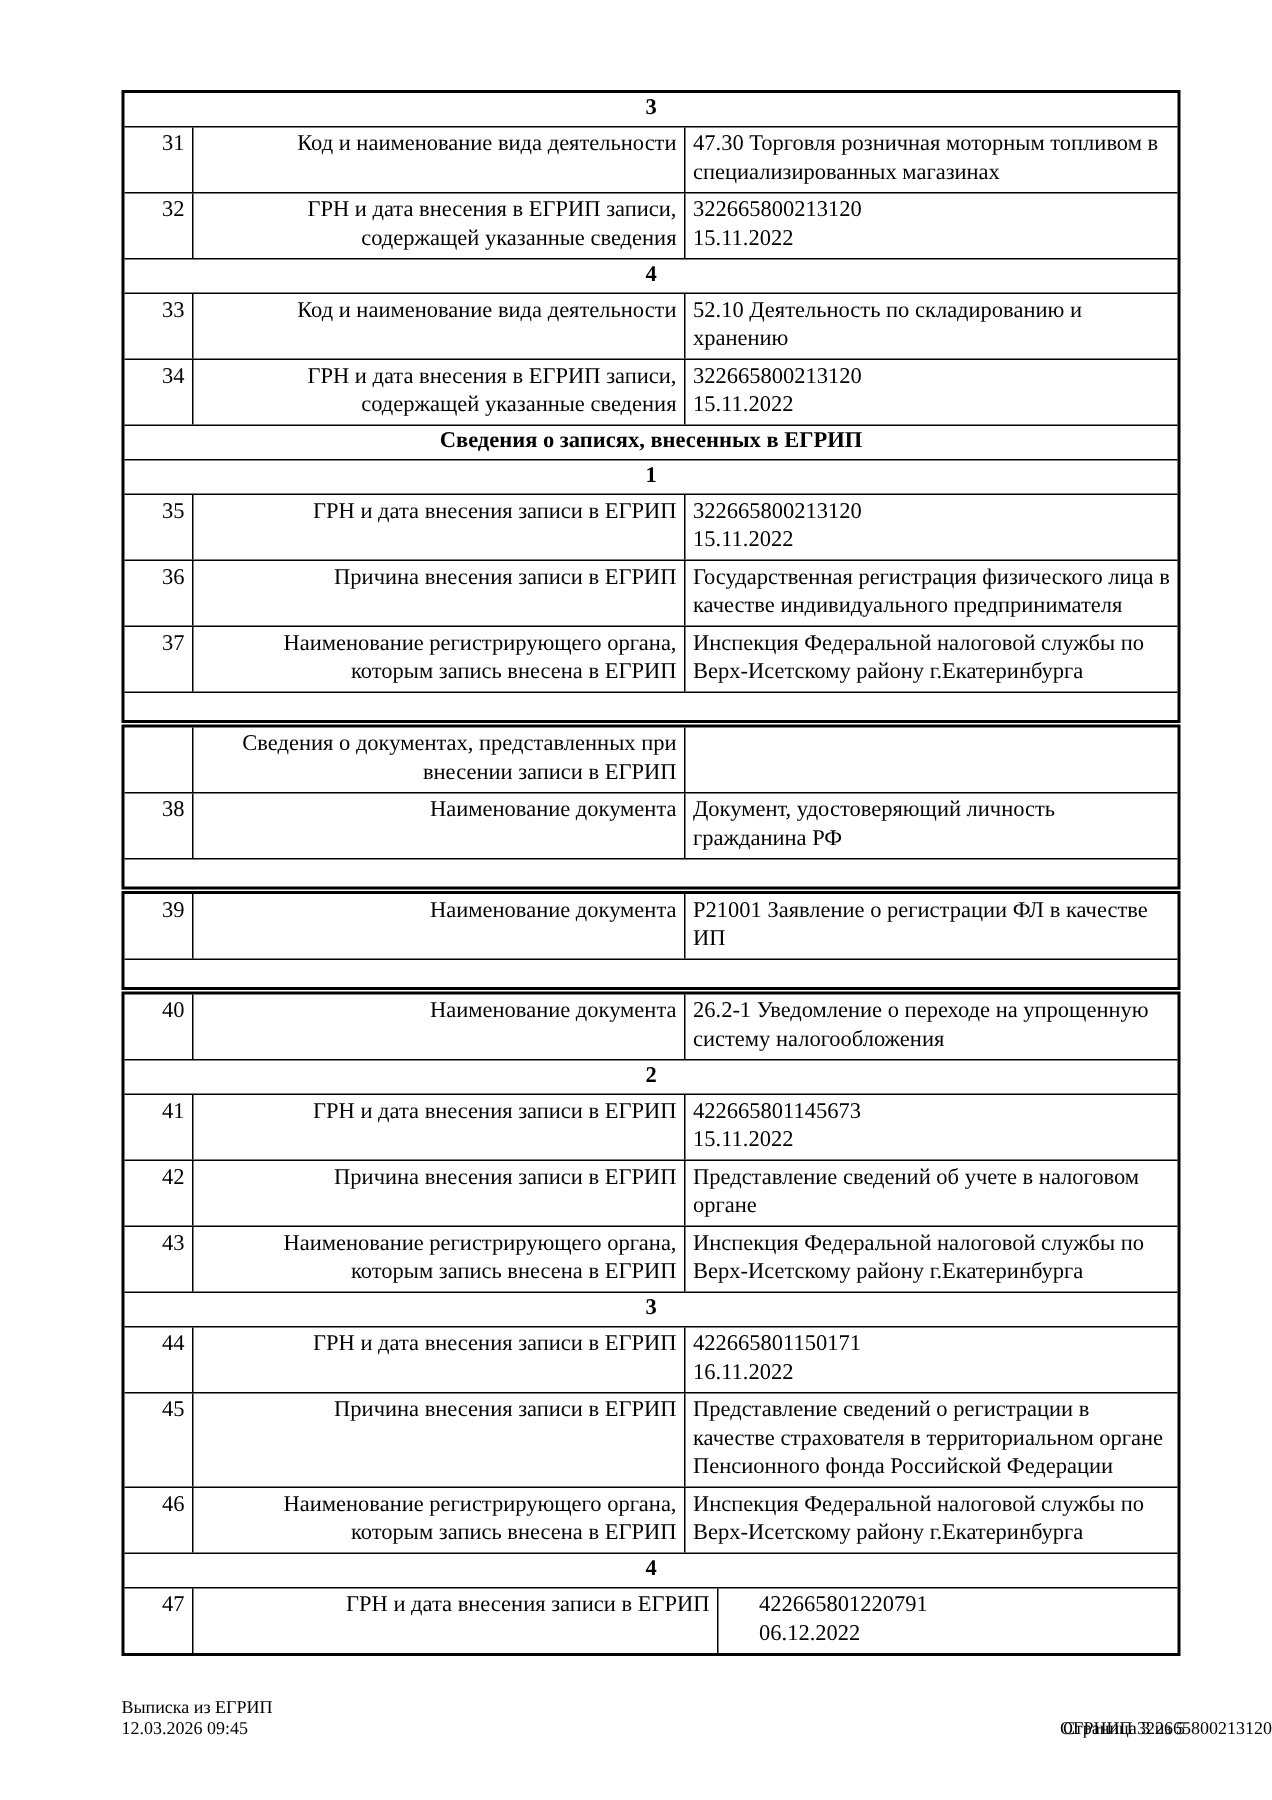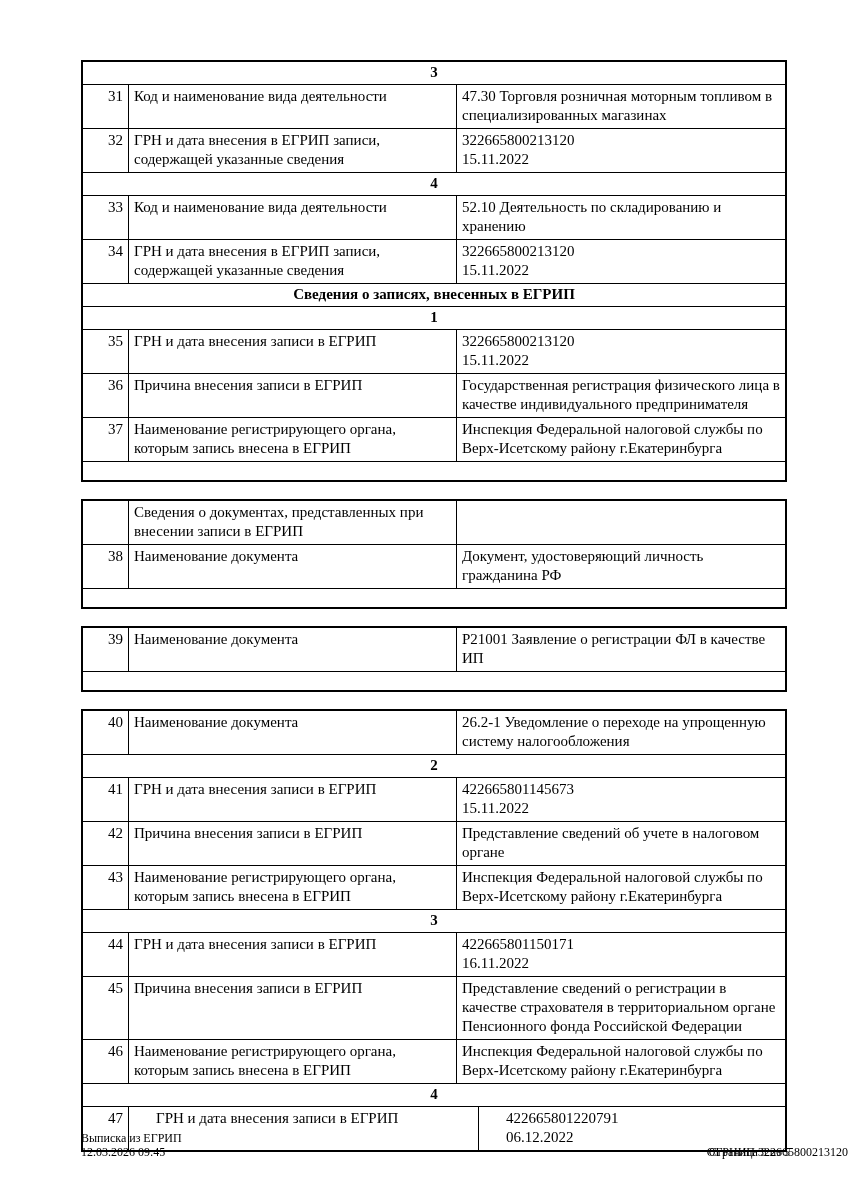--- a/index.html
+++ b/index.html
@@ -19,21 +19,21 @@
   .doc-table {
     position: absolute;
     left: 81px;
     top: 60px;
     width: 706px;
   }
   .seg {
     border: 2px solid #000000;
     box-sizing: border-box;
   }
-  .seg.gap { margin-top: 17px; }
+  .seg.gap { margin-top: 1px; }
   .t-row {
     display: flex;
     border-bottom: 1.5px solid #000000;
     box-sizing: border-box;
   }
   .t-row:last-child { border-bottom: none; gap: 22px; }
   .cell {
     box-sizing: border-box;
     padding: 2px 5px 3px 5px;
     font-size: 15px;
@@ -42,20 +42,21 @@
   .cell.num {
     flex: 0 0 46px;
     width: 46px;
     text-align: right;
     border-right: 1.5px solid #000000;
   }
   .cell.label {
     flex: 0 0 328px;
     width: 328px;
     border-right: 1.5px solid #000000;
+    text-align: right;
   }
   .cell.value { flex: 1 1 auto; min-width: 0; }
   .t-row.group .cell.full,
   .t-row.section .cell.full {
     flex: 1 1 auto;
     text-align: center;
     font-weight: bold;
     padding: 1px 5px 2px 5px;
   }
   .t-row.spacer { height: 18px; }

